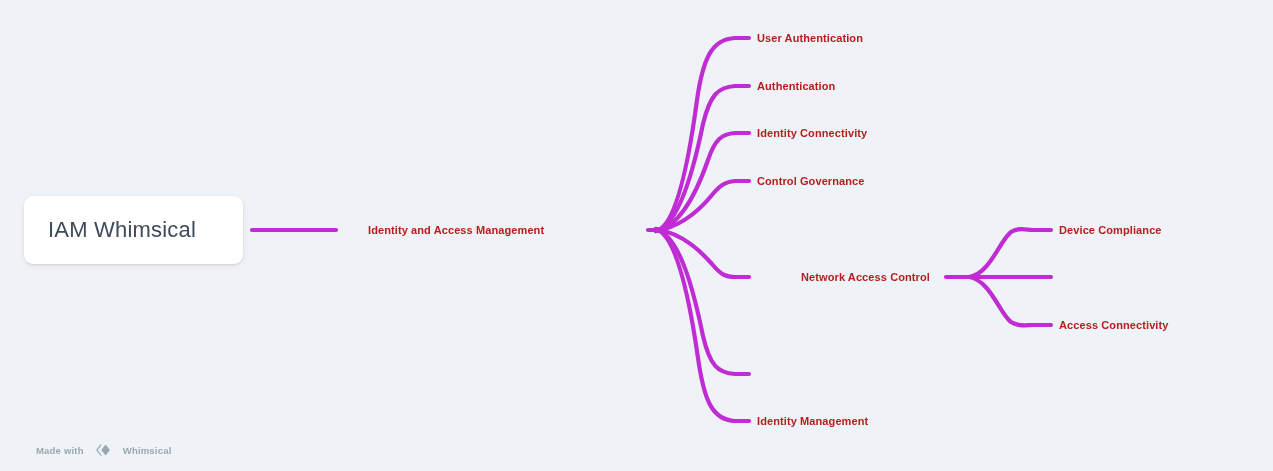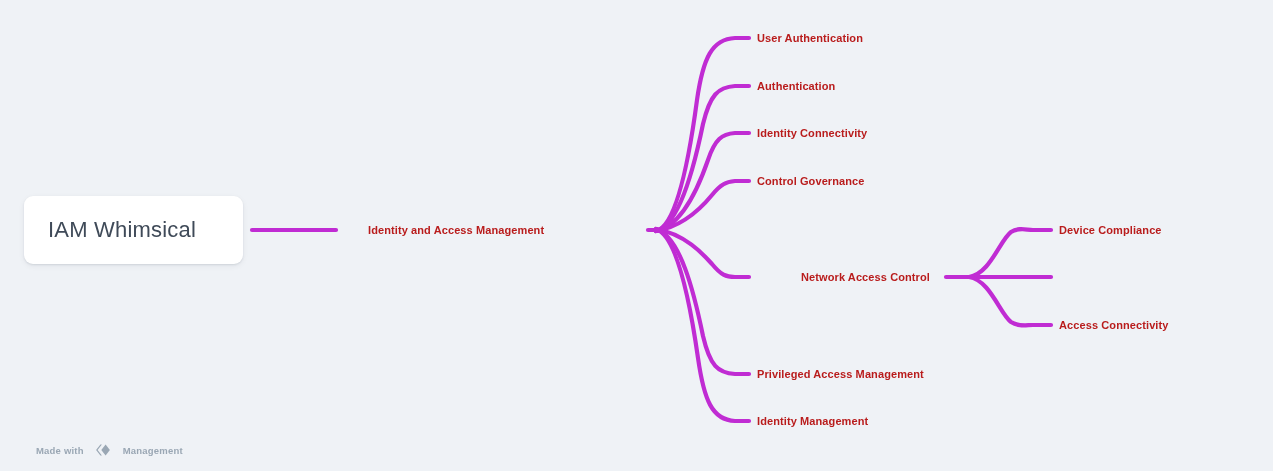--- a/index.html
+++ b/index.html
@@ -129,38 +129,35 @@
   </div>
   <div class="node" style="left:757px; top:133px;">
     <span>Identity Connectivity</span>
   </div>
   <div class="node" style="left:757px; top:181px;">
     <span>Control Governance</span>
   </div>
   <div class="node" style="left:801px; top:277px;">
     <span>Network Access Control</span>
   </div>
-  <div class="node" style="left:757px; top:374px;">
-    <span>Privileged Access Management</span>
-  </div>
   <div class="node" style="left:757px; top:421px;">
     <span>Identity Management</span>
   </div>
 
   <div class="node" style="left:1059px; top:230px;">
     <span>Device Compliance</span>
   </div>
   <div class="node" style="left:1059px; top:325px;">
     <span>Access Connectivity</span>
   </div>
 
   <div id="watermark">
     <span>Made with</span>
     <span class="wm-logo">
       <svg width="17" height="12" viewBox="0 0 17 12" xmlns="http://www.w3.org/2000/svg">
         <path d="M5.4 0.6 L1.1 6 L5.4 11.4 L6.9 11.4 L2.6 6 L6.9 0.6 Z" fill="#9aa7b4"></path>
         <path d="M10.6 0.6 L6.3 6 L10.6 11.4 L14.9 6 Z" fill="#9aa7b4"></path>
       </svg>
     </span>
-    <span>Management</span>
+    <span>Whimsical</span>
   </div>
 
 </div>
 
 </body></html>

